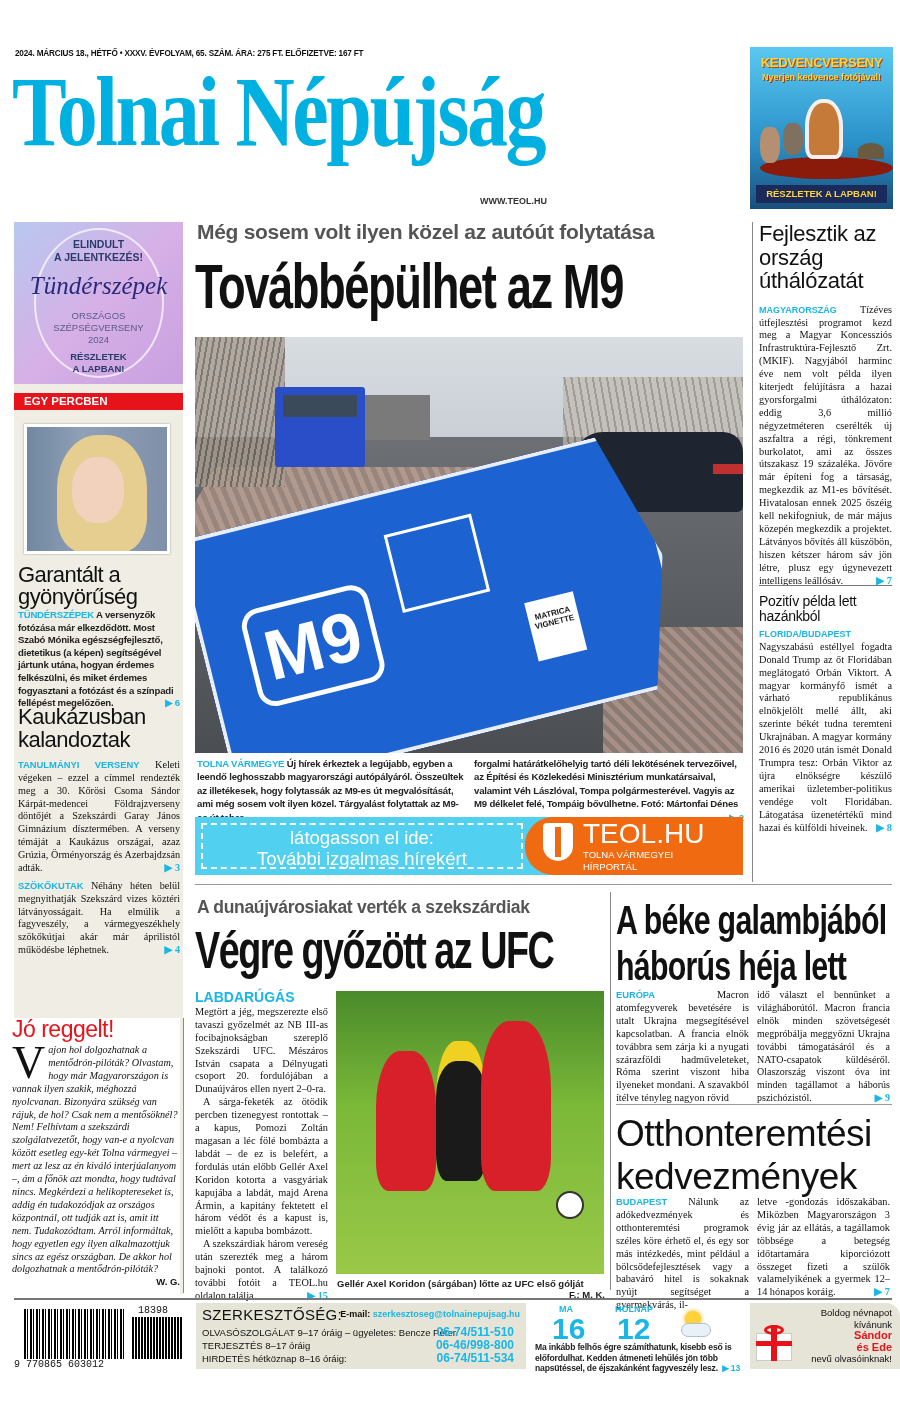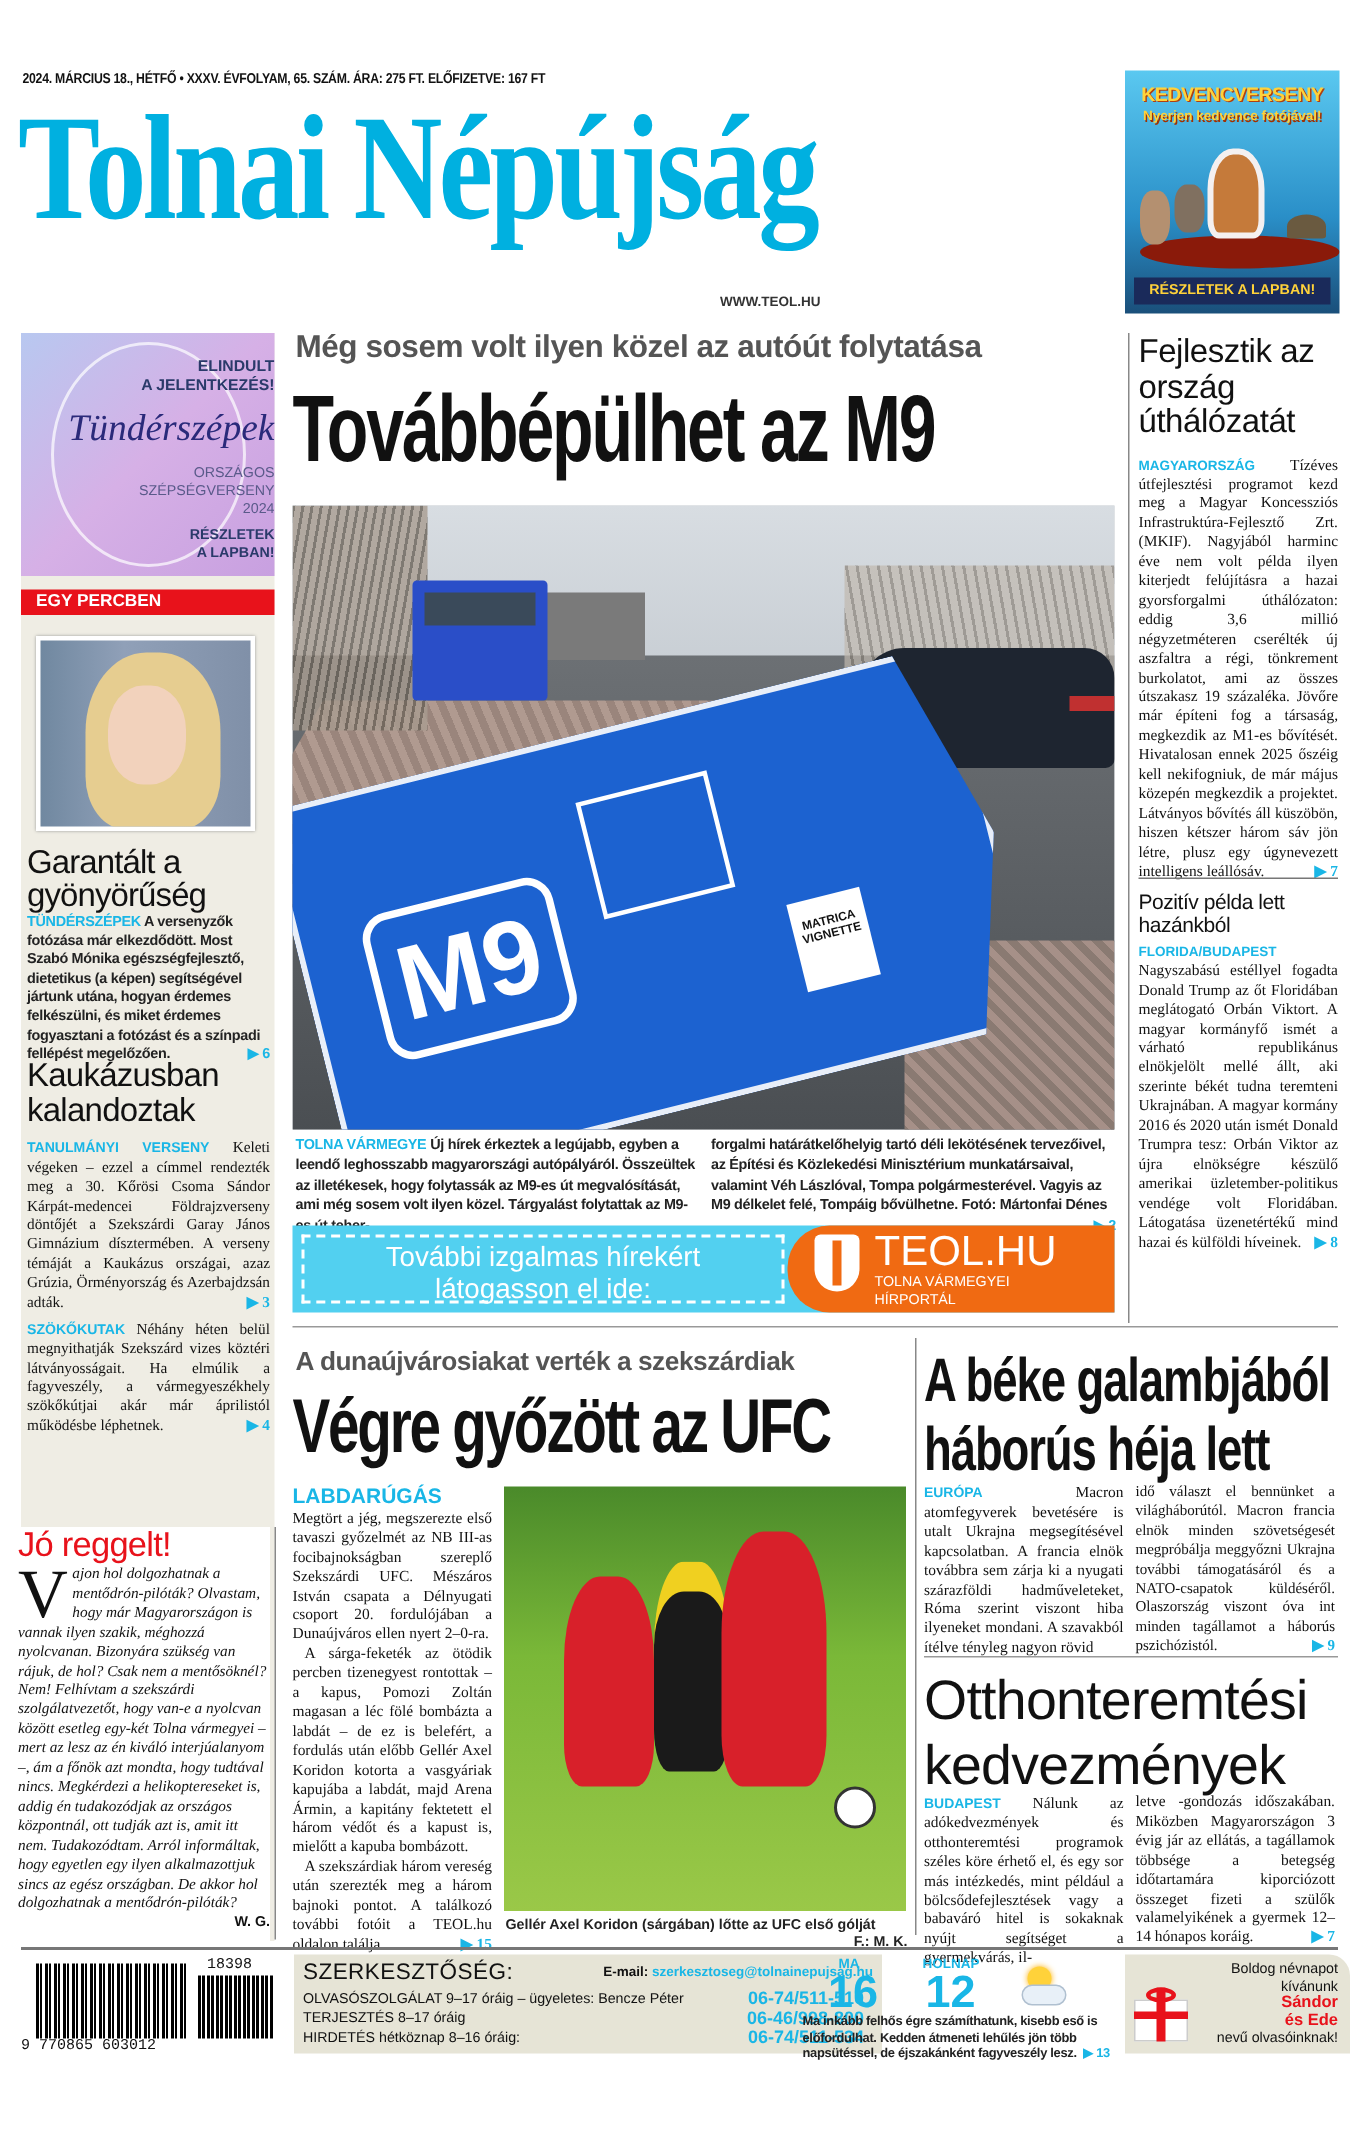--- a/index.html
+++ b/index.html
@@ -13,21 +13,21 @@
 .ad-sub{position:absolute;top:25px;left:0;right:0;text-align:center;font-weight:bold;font-size:9px;color:#ffd23a;text-shadow:1px 1px 0 #a03000}
 .ad-pedestal{position:absolute;left:10px;right:0;top:110px;height:22px;background:#8a1a0a;border-radius:50%}
 .ad-dog{position:absolute;left:55px;top:52px;width:38px;height:60px;background:#c57a3a;border-radius:45% 45% 20% 20%;border:4px solid #f4f0f0}
 .ad-rabbit{position:absolute;left:10px;top:80px;width:20px;height:36px;background:#b49070;border-radius:40%}
 .ad-cat{position:absolute;left:33px;top:76px;width:20px;height:32px;background:#807060;border-radius:40%}
 .ad-turtle{position:absolute;left:108px;top:96px;width:26px;height:16px;background:#6a5a40;border-radius:50% 50% 10% 10%}
 .ad-btn{position:absolute;left:6px;right:6px;bottom:6px;height:18px;background:#1a2a5a;color:#ffd23a;font-weight:bold;font-size:9.5px;text-align:center;line-height:18px}
 .leftcol{left:14px;top:222px;width:169px;height:1072px;background:#efede4}
 .tunder{left:14px;top:222px;width:169px;height:162px;background:linear-gradient(135deg,#b8c8f0,#d6b0e6 50%,#c8a0e0);overflow:hidden}
 .tunder .circle{position:absolute;left:20px;top:6px;width:130px;height:150px;border:2px solid rgba(255,255,255,.7);border-radius:50%}
-.tunder div.t{position:absolute;left:0;right:0;text-align:right}
+.tunder div.t{position:absolute;left:0;right:0;text-align:center}
 .egy{left:14px;top:393px;width:169px;height:17px;background:#e8121b;color:#fff;font-weight:bold;font-size:11.5px;padding-left:10px;line-height:17px}
 .photo-woman{left:24px;top:424px;width:146px;height:130px;background:#fff;padding:3px;box-shadow:0 0 2px #999}
 .photo-woman .in{width:100%;height:100%;background:linear-gradient(90deg,#7088a0,#90a0b8 40%,#8090a8);position:relative;overflow:hidden}
 .hair{position:absolute;left:30px;top:8px;width:90px;height:118px;background:#e6cd90;border-radius:45% 45% 30% 30%}
 .face{position:absolute;left:45px;top:30px;width:52px;height:66px;background:#f2d2bc;border-radius:45%}
 .hl{font-family:"Liberation Sans",sans-serif;line-height:1;color:#111}
 .kicker{color:#19b6e6;font-weight:bold;font-family:"Liberation Sans",sans-serif}
 .body-sans{font-size:9.6px;line-height:12.6px;font-weight:bold;color:#222;letter-spacing:-0.2px}
 .body-serif{font-family:"Liberation Serif",serif;font-size:10.6px;line-height:12.9px;color:#111;text-align:justify}
 .arrow{color:#19b6e6;font-weight:bold;float:right}
@@ -53,21 +53,21 @@
 .teol{left:195px;top:817px;width:548px;height:58px;background:#52d0f0}
 .teol-left{position:absolute;left:6px;top:6px;width:322px;height:46px;border:2px dashed #fff;color:#fff;text-align:center;font-size:18.5px;line-height:21px;padding-top:2px}
 .teol-right{position:absolute;left:330px;top:0;width:218px;height:58px;background:#f06a12;border-radius:28px 0 0 28px;color:#fff}
 .shield{position:absolute;left:18px;top:6px;width:30px;height:38px;background:#fff;border-radius:4px 4px 15px 15px}
 .shield::after{content:"";position:absolute;left:12px;top:4px;width:6px;height:30px;background:#f06a12}
 .vline{position:absolute;width:1px;background:#888}
 .hline{position:absolute;height:2px;background:#777}
 .ufcphoto{left:336px;top:991px;width:268px;height:283px;background:linear-gradient(#4a8a2a,#7ab838 40%,#9ac848);overflow:hidden}
 .player{position:absolute;border-radius:40% 40% 20% 20%}
 .ball{position:absolute;left:220px;top:200px;width:28px;height:28px;border-radius:50%;background:#fff;border:2px solid #333}
-.info{left:196px;top:1303px;width:392px;height:66px;background:#e6e4d6;padding:3px 6px}
+.info{left:196px;top:1303px;width:330px;height:66px;background:#e6e4d6;padding:3px 6px}
 .phone{color:#19b6e6;font-weight:bold;font-size:12px;position:absolute;right:6px}
 .barcode{left:14px;top:1303px;width:170px;height:64px}
 .weather-num{font-size:30px;font-weight:bold;color:#19b6e6;line-height:1}
 .nevnap{left:750px;top:1303px;width:150px;height:66px;background:#e6e4d6;border-radius:0 14px 0 0}
 </style>
 </head>
 <body>
 
 <div class="abs dateline">2024. MÁRCIUS 18., HÉTFŐ • XXXV. ÉVFOLYAM, 65. SZÁM. ÁRA: 275 FT. ELŐFIZETVE: 167 FT</div>
 <div class="abs masthead">Tolnai Népújság</div>
@@ -152,22 +152,22 @@
 
 <div class="abs caption" style="left:197px;top:757px;width:268px">
   <span class="kicker">TOLNA VÁRMEGYE</span> <span>Új hírek érkeztek a legújabb, egyben a leendő leghosszabb magyarországi autópályáról. Összeültek az illetékesek, hogy folytassák az M9-es út megvalósítását, ami még sosem volt ilyen közel. Tárgyalást folytattak az M9-es út teher-</span>
 </div>
 <div class="abs caption" style="left:474px;top:757px;width:270px">
   <span>forgalmi határátkelőhelyig tartó déli lekötésének tervezőivel, az Építési és Közlekedési Minisztérium munkatársaival, valamint Véh Lászlóval, Tompa polgármesterével. Vagyis az M9 délkelet felé, Tompáig bővülhetne.</span> <b>Fotó: Mártonfai Dénes</b> <span class="arrow">▶ 2</span>
 </div>
 
 <div class="abs teol">
   <div class="teol-left">
+    <div>látogasson el ide:</div>
     <div>További izgalmas hírekért</div>
-    <div>látogasson el ide:</div>
   </div>
   <div class="teol-right">
     <div class="shield"></div>
     <div style="position:absolute;left:58px;top:2px;font-size:28px;line-height:30px">TEOL.HU</div>
     <div style="position:absolute;left:58px;top:32px;font-size:9.5px">TOLNA VÁRMEGYEI</div>
     <div style="position:absolute;left:58px;top:44px;font-size:9.5px">HÍRPORTÁL</div>
   </div>
 </div>
 
 <div class="vline" style="left:752px;top:222px;height:660px"></div>

